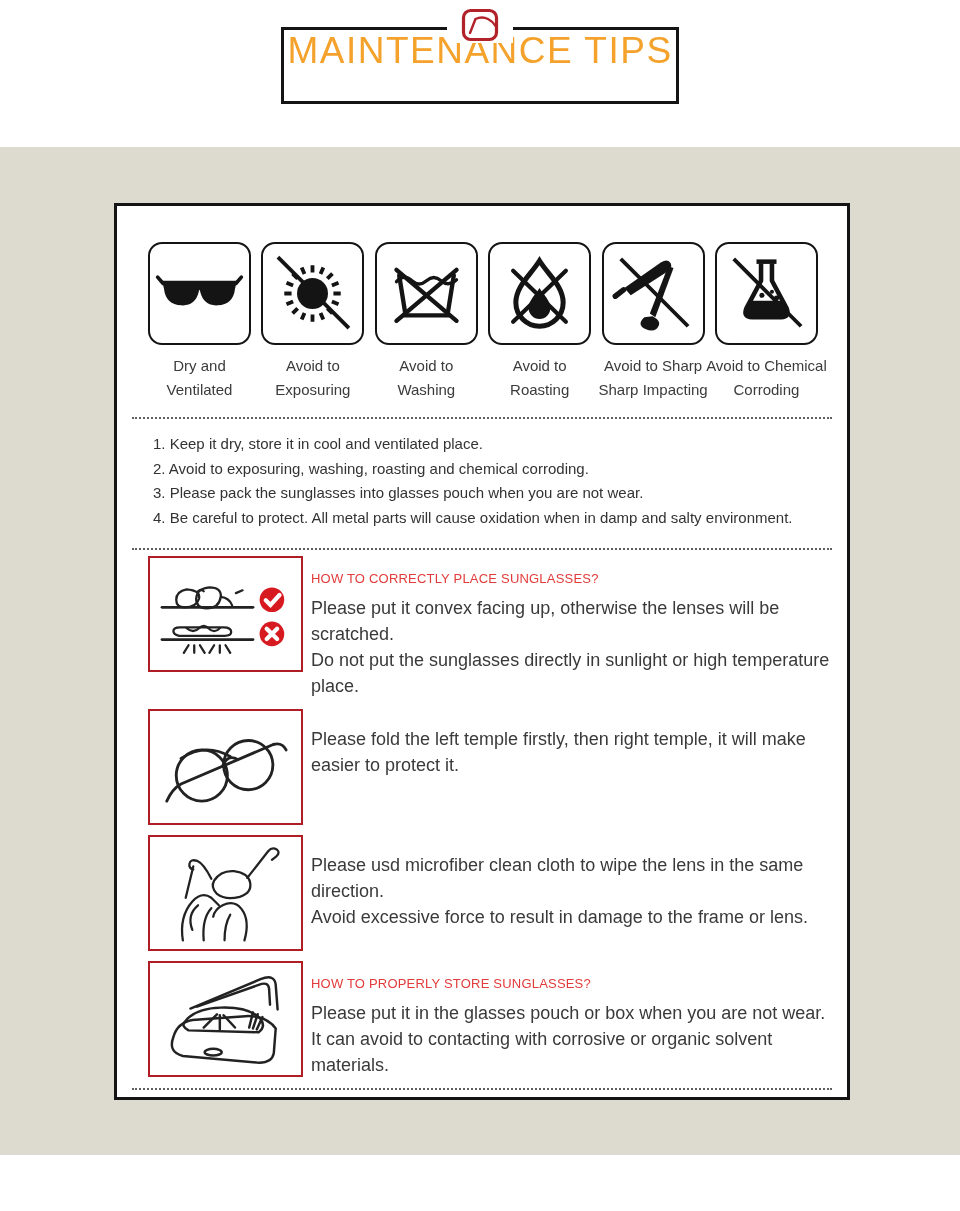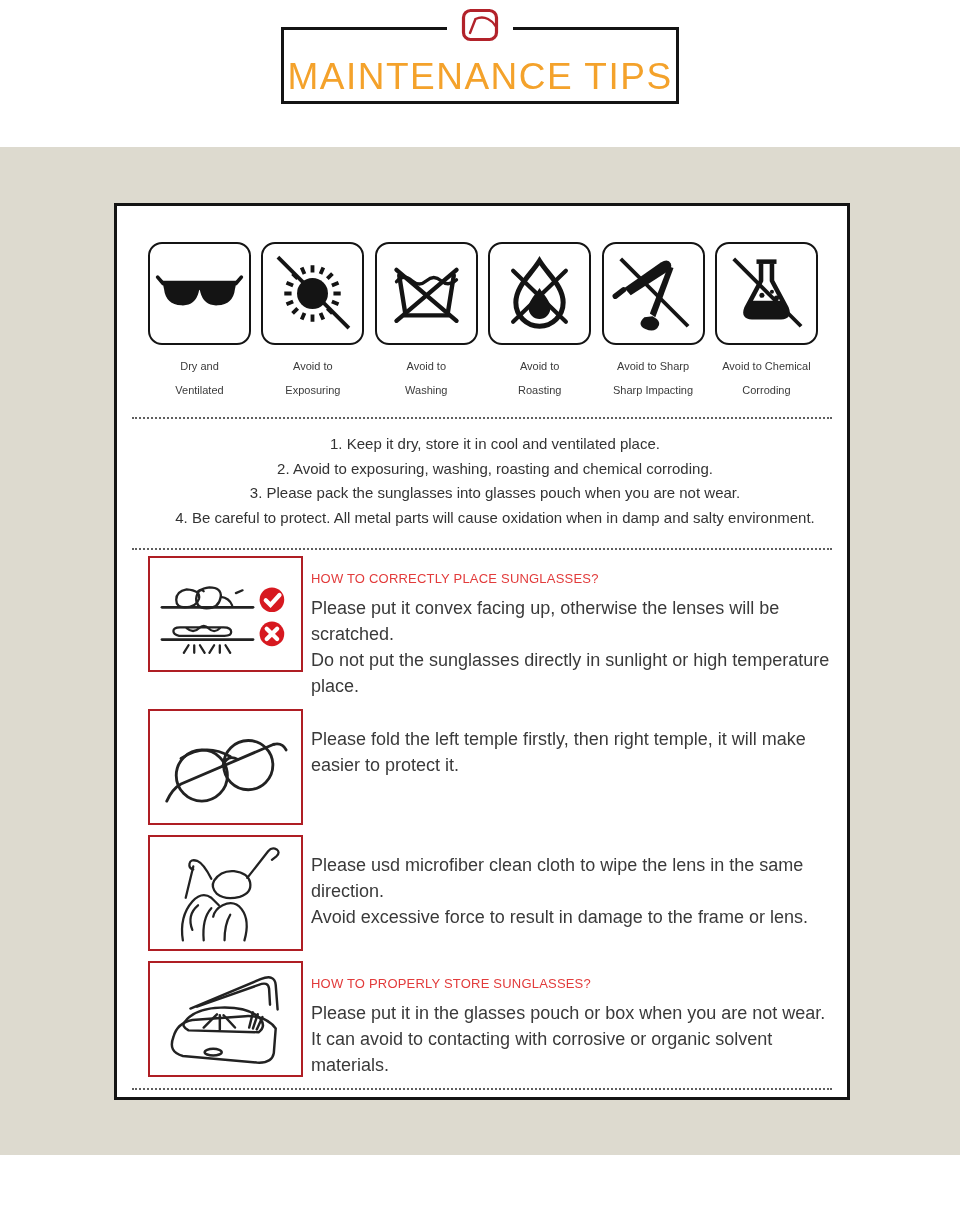--- a/index.html
+++ b/index.html
@@ -6,21 +6,21 @@
   body{
     width:960px;height:1211px;position:relative;background:#ffffff;
     font-family:"Liberation Sans", sans-serif;overflow:hidden;
   }
   .gray-band{position:absolute;left:0;top:147px;width:960px;height:1008px;background:#DDDACF;}
 
   
   .header-box{
     position:absolute;left:281px;top:27px;width:398px;height:77px;
     border:3px solid #141414;box-sizing:border-box;background:#fff;
-    display:flex;align-items:flex-end;justify-content:center;z-index:2;
+    display:flex;align-items:flex-start;justify-content:center;z-index:2;
   }
   .header-icon{
     position:absolute;top:-23px;left:50%;transform:translateX(-50%);
     background:#fff;padding:0 13px;line-height:0;
   }
   .page-title{
     margin:0 0 3px 0;font-size:37px;font-weight:400;color:#F4A22B;
     letter-spacing:1.5px;white-space:nowrap;
   }
 
@@ -29,29 +29,29 @@
     position:absolute;left:114px;top:203px;width:736px;height:897px;
     background:#fff;border:3px solid #141414;box-sizing:border-box;z-index:2;
   }
   .icon-row{display:flex;justify-content:space-between;padding:36px 29px 0 31px;}
   .tile-group{width:103px;flex:none;display:flex;flex-direction:column;align-items:center;}
   .tile{
     width:103px;height:103px;box-sizing:border-box;border:2.5px solid #141414;
     border-radius:14px;background:#fff;display:flex;align-items:center;justify-content:center;
   }
   .tile svg{width:91px;height:91px;}
-  .tile-label{margin-top:9px;width:128px;text-align:center;font-size:11px;line-height:24px;color:#3b3b3b;}
+  .tile-label{margin-top:9px;width:128px;text-align:center;font-size:15px;line-height:24px;color:#3b3b3b;}
 
   .dotted{border-top:2px dotted #5f5f5f;height:0;margin:0 15px;}
   .d1{margin-top:15px;}
   .d2{margin-top:17px;}
   .d3{margin-top:6px;}
 
   .rules{list-style:none;margin:13px 0 0 0;padding:0 10px 0 36px;font-size:15px;color:#333;}
-  .rules li{line-height:24.7px;text-align:center;}
+  .rules li{line-height:24.7px;}
 
   .sections{margin-top:6px;}
   .section{display:flex;margin:0 10px 10px 31px;}
   .section-img{
     width:155px;height:116px;flex:none;box-sizing:border-box;
     border:2.5px solid #AF1E24;background:#fff;
     display:flex;align-items:center;justify-content:center;
   }
   .section-img svg{width:147px;height:108px;}
   .section-text{margin-left:8px;padding-top:12px;}

